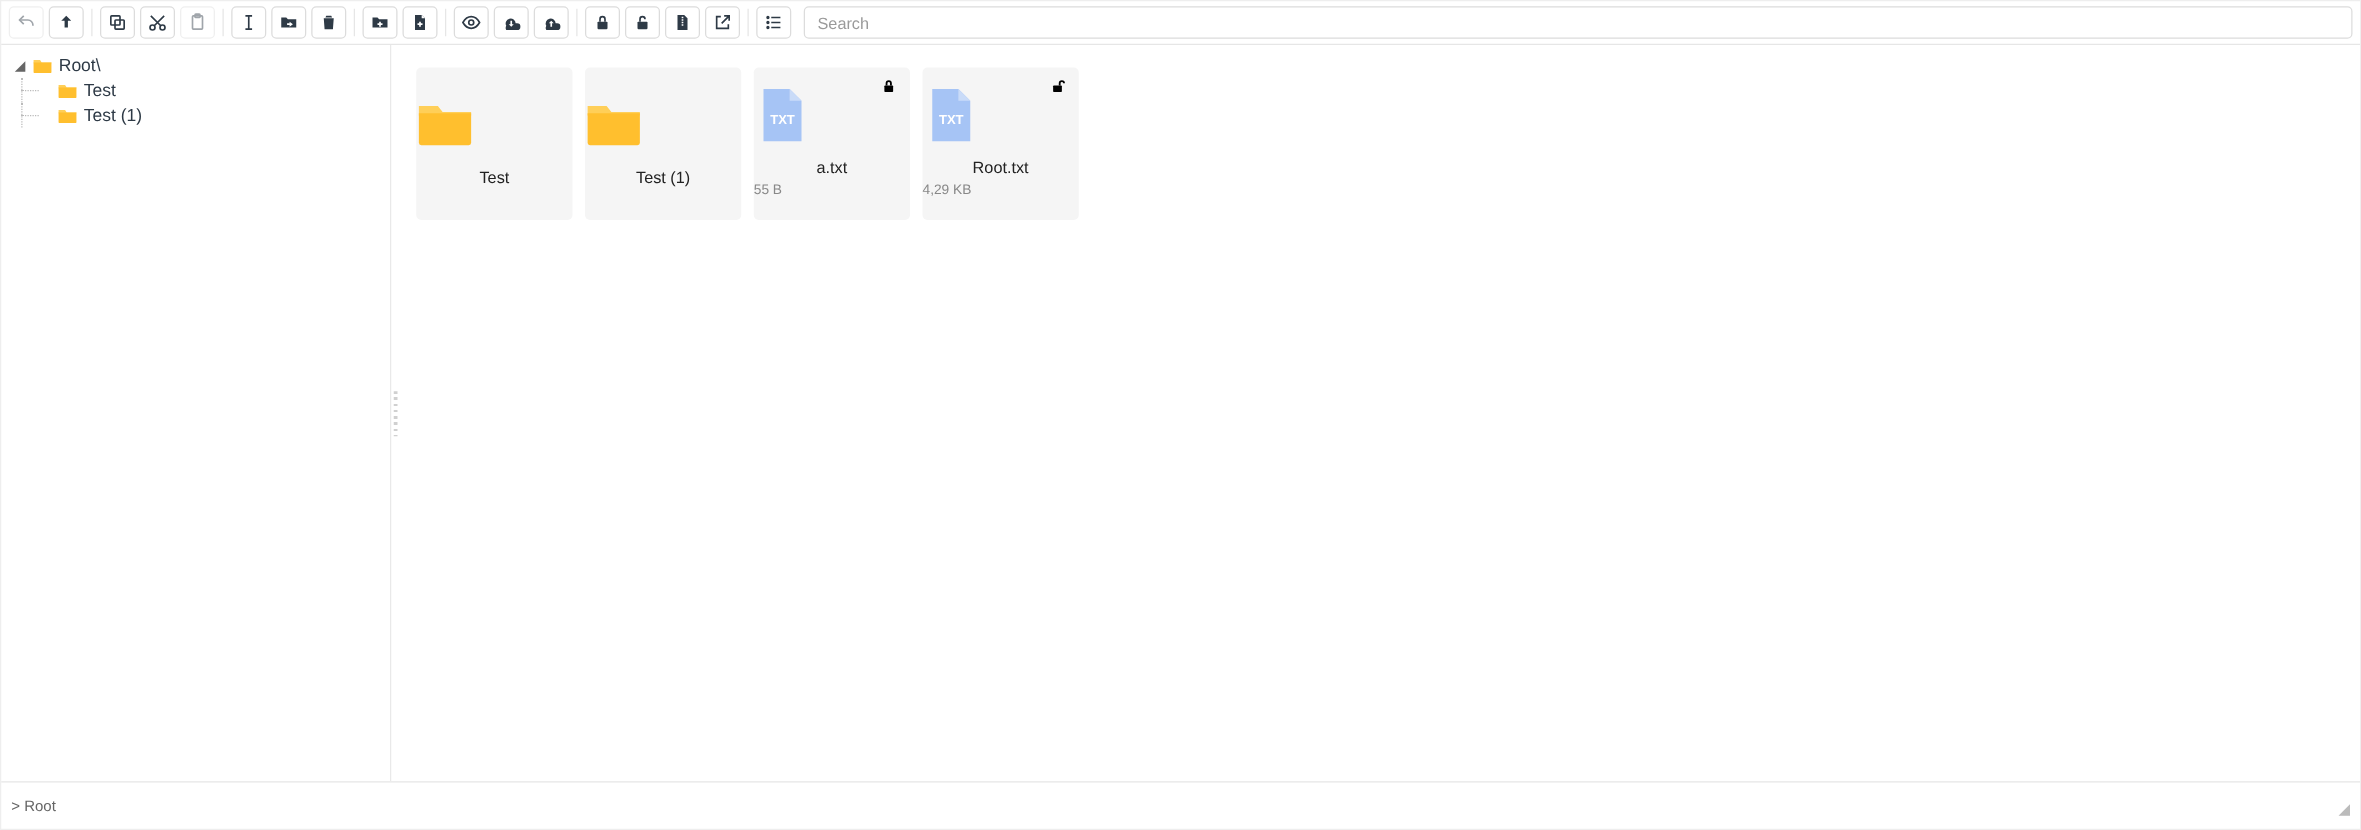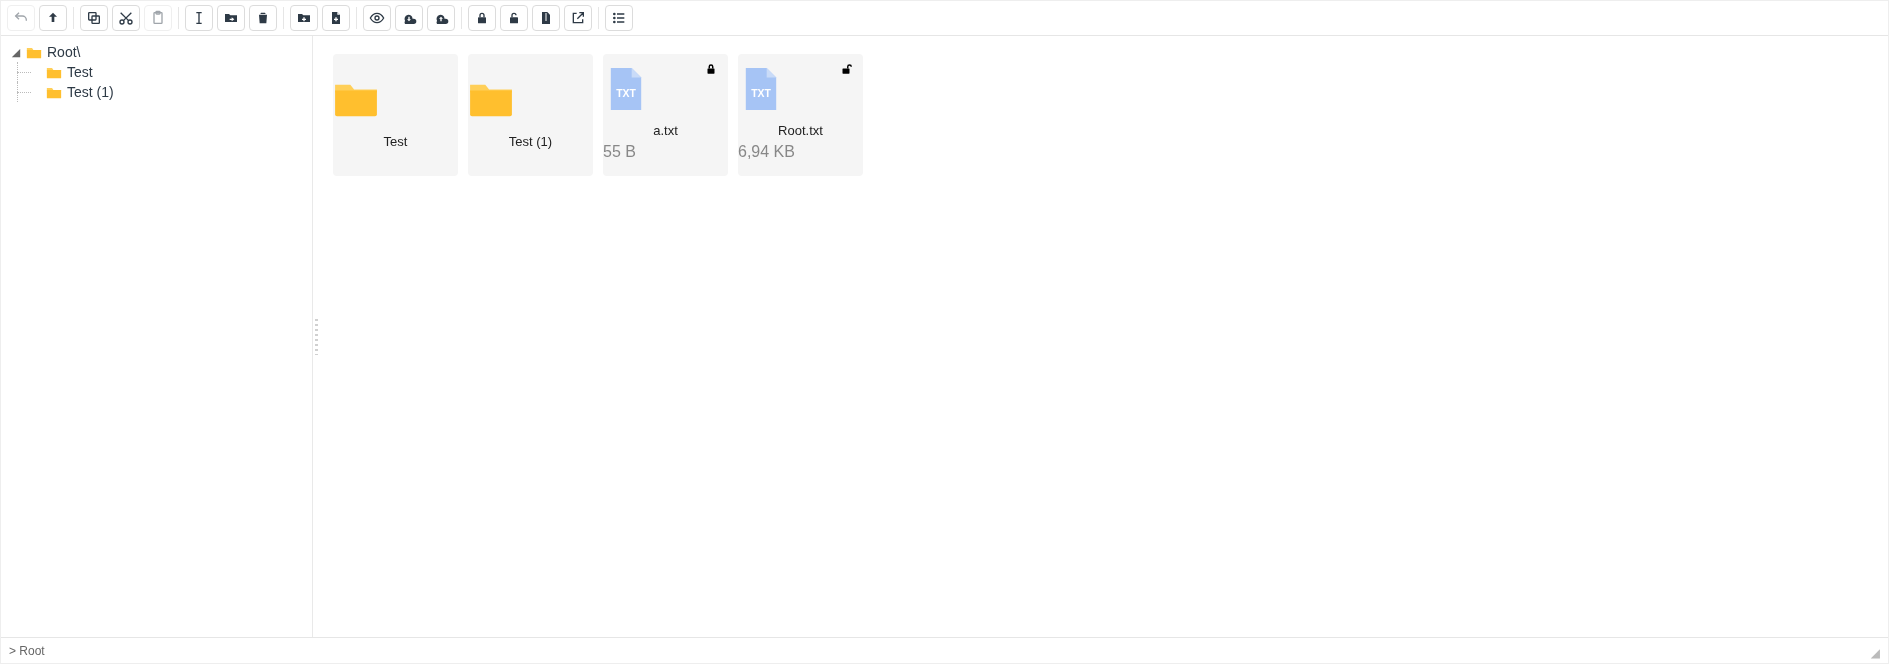--- a/index.html
+++ b/index.html
@@ -41,25 +41,25 @@
   .child .tnode .ficon{margin-left:10px;}
   .splitter{width:6px;cursor:col-resize;display:flex;align-items:center;justify-content:center;}
   .splitter span{display:block;width:3px;height:36px;background:repeating-linear-gradient(to bottom,#d0d0d0 0 2px,transparent 2px 5px);}
 
   .content{flex:1;padding:18px 14px;display:flex;flex-wrap:wrap;gap:10px;align-content:flex-start;overflow:auto;}
   .tile{width:125px;height:122px;background:var(--tile);border-radius:4px;position:relative;display:flex;flex-direction:column;justify-content:center;cursor:pointer;}
   .tile .icon{width:46px;height:40px;display:flex;align-items:center;justify-content:center;margin-bottom:14px;}
   .tile .lock{position:absolute;top:8px;right:10px;color:#000;}
   .tile .lock svg{width:14px;height:14px;}
   .tile .name{font-size:13px;color:#222;text-align:center;line-height:1.2;}
-  .tile .meta{font-size:16px;color:var(--muted);margin-top:4px;}
+  .tile .meta{font-size:11px;color:var(--muted);margin-top:4px;}
   
   .file-badge{fill:#fff;font:700 11px Arial;}
   
-  .status{height:26px;border-top:1px solid #e6e6e6;display:flex;align-items:center;padding:0 8px;font-size:12px;color:#666;justify-content:space-between;}
+  .status{height:38px;border-top:1px solid #e6e6e6;display:flex;align-items:center;padding:0 8px;font-size:12px;color:#666;justify-content:space-between;}
   .status .resize{color:#bbb;font-size:12px;transform:translateY(2px);}
 </style>
 </head>
 <body>
 
 <div class="app">
 
   <div class="toolbar">
     <div class="tgroup">
       <div class="tbtn disabled">
@@ -180,20 +180,23 @@
     <div class="sep"></div>
     <div class="tgroup">
       <div class="tbtn">
           <svg viewBox="0 0 24 24" fill="none" stroke="currentColor" stroke-width="2">
             <circle cx="5" cy="6" r="1"></circle>
             <circle cx="5" cy="12" r="1"></circle>
             <circle cx="5" cy="18" r="1"></circle>
             <path d="M9 6h11M9 12h11M9 18h11"></path>
           </svg>
         </div>
+    </div>
+    <div class="search">
+      <input type="text" placeholder="Search" style="">
     </div>
   </div>
 
   <div class="main">
 
     <div class="tree">
       <div class="tnode">
         <span class="toggle">◢</span>
         <span class="ficon">
           <svg viewBox="0 0 24 20">
@@ -279,21 +282,21 @@
             </svg>
         </div>
         <div class="icon">
           <svg viewBox="0 0 40 48" width="38" height="46">
               <path fill="var(--file-blue)" d="M4 2h22l10 10v34H4z"></path>
               <path fill="#c9dbf8" d="M26 2l10 10H26z"></path>
               <text x="20" y="32" text-anchor="middle" class="file-badge">TXT</text>
             </svg>
         </div>
         <div class="name">Root.txt</div>
-        <div class="meta">6,94 KB</div>
+        <div class="meta">4,29 KB</div>
       </div>
 
     </div>
   </div>
 
   <div class="status">
     <span>&gt; Root</span>
     <span class="resize">◢</span>
   </div>
 

